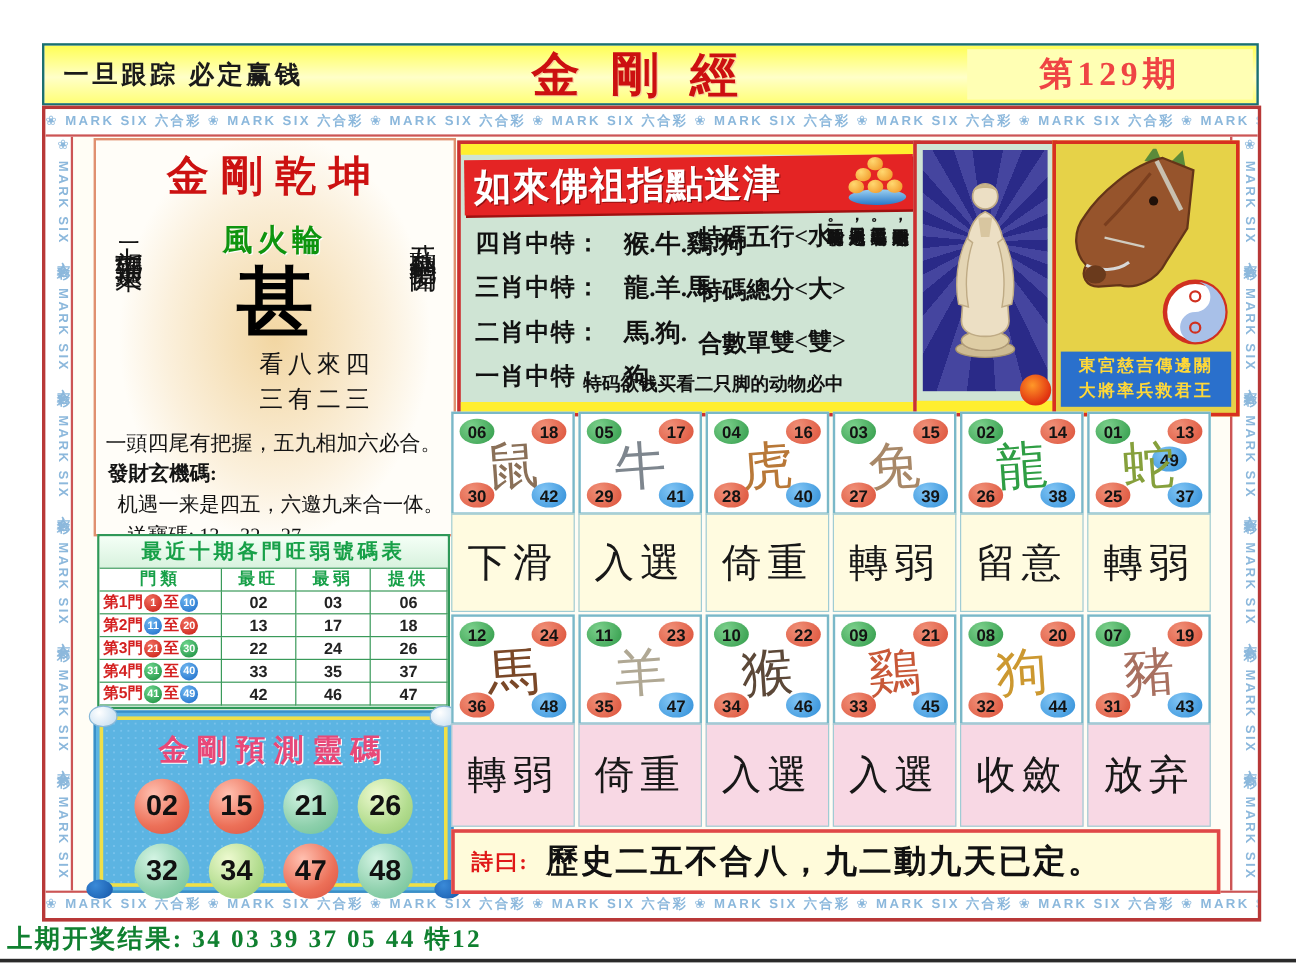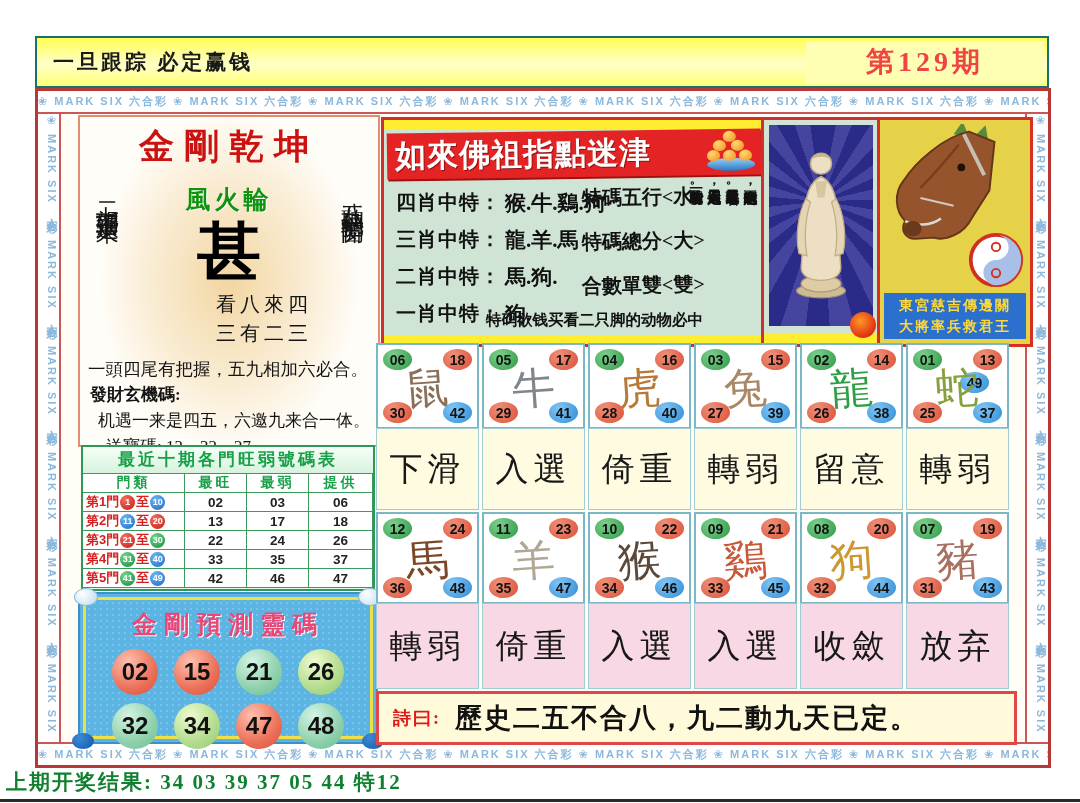--- a/index.html
+++ b/index.html
@@ -75,21 +75,21 @@
   .oracle{position:absolute;left:320px;top:3px;width:380px;height:224px;border:3px solid #cc3030;background:#cfe4d4;}
   .stripe{position:absolute;left:0;right:0;height:9px;background:#ffee30;}
   .st-t{top:0;} .st-b{bottom:0;}
   .banner{position:absolute;left:3px;right:3px;top:11px;height:46px;background:#e42424;transform:rotate(-0.8deg);
     display:flex;align-items:center;box-shadow:1px 2px 0 #a01010;}
   .banner-text{color:#fff;font-weight:bold;font-size:31px;letter-spacing:1px;padding-left:8px;text-shadow:1px 1px 0 #901010;}
   .ingots{position:absolute;right:4px;top:0px;width:52px;height:44px;}
   .plate{position:absolute;bottom:2px;left:2px;width:48px;height:13px;border-radius:50%;background:linear-gradient(180deg,#9cd0f0,#2878c8);}
   .ingot{position:absolute;width:13px;height:11px;border-radius:50% 50% 45% 45%;background:radial-gradient(circle at 35% 30%,#ffd870,#f09020);}
   .orc-rows{position:absolute;left:12px;top:64px;}
-  .orc-row{height:37px;display:flex;align-items:center;gap:4px;}
+  .orc-row{height:37px;display:flex;align-items:center;gap:19px;}
   .orc-label{font-size:20px;font-weight:bold;color:#111;letter-spacing:1px;}
   .orc-val{font-size:21px;font-weight:bold;color:#111;}
   .orc-right{position:absolute;left:198px;top:64px;width:100px;}
   .orc-right div{font-size:20px;font-weight:bold;color:#111;margin-bottom:17px;white-space:nowrap;transform:rotate(-1deg);}
   .orc-note{position:absolute;left:102px;bottom:13px;font-size:15.5px;font-weight:bold;color:#111;white-space:nowrap;}
   .poem-cols{position:absolute;right:6px;top:60px;height:152px;display:flex;flex-direction:row-reverse;gap:3px;}
   .poem-col{writing-mode:vertical-rl;font-size:13.5px;color:#111;line-height:1.12;font-weight:bold;}
 
   
   .statue{position:absolute;left:700px;top:3px;width:114px;height:224px;border:3px solid #cc3030;background:#cfe4d4;}
@@ -140,20 +140,21 @@
   .footer-line{position:absolute;left:6px;top:768px;font-size:21px;font-weight:bold;color:#108030;letter-spacing:2px;}
   .bottom-rule{position:absolute;left:0;right:0;top:799px;height:3px;background:#2a2a2a;}
 </style>
 </head>
 <body>
 
 <div class="page">
 
   <div class="header">
     <div class="slogan">一旦跟踪 必定赢钱</div>
+    <div class="main-title">金剛經</div>
     <div class="issue-box">第129期</div>
   </div>
 
   <div class="frame">
     <div class="pstrip pt">❀ MARK SIX 六合彩 ❀ MARK SIX 六合彩 ❀ MARK SIX 六合彩 ❀ MARK SIX 六合彩 ❀ MARK SIX 六合彩 ❀ MARK SIX 六合彩 ❀ MARK SIX 六合彩 ❀ MARK SIX 六合彩 ❀ MARK SIX 六合彩 ❀ MARK SIX 六合彩 ❀ MARK SIX 六合彩 ❀ MARK SIX 六合彩 </div>
     <div class="pstrip pb">❀ MARK SIX 六合彩 ❀ MARK SIX 六合彩 ❀ MARK SIX 六合彩 ❀ MARK SIX 六合彩 ❀ MARK SIX 六合彩 ❀ MARK SIX 六合彩 ❀ MARK SIX 六合彩 ❀ MARK SIX 六合彩 ❀ MARK SIX 六合彩 ❀ MARK SIX 六合彩 ❀ MARK SIX 六合彩 ❀ MARK SIX 六合彩 </div>
     <div class="pstrip pl">❀ MARK SIX 六合彩 ❀ MARK SIX 六合彩 ❀ MARK SIX 六合彩 ❀ MARK SIX 六合彩 ❀ MARK SIX 六合彩 ❀ MARK SIX 六合彩 ❀ MARK SIX 六合彩 </div>
     <div class="pstrip pr">❀ MARK SIX 六合彩 ❀ MARK SIX 六合彩 ❀ MARK SIX 六合彩 ❀ MARK SIX 六合彩 ❀ MARK SIX 六合彩 ❀ MARK SIX 六合彩 ❀ MARK SIX 六合彩 </div>
 
     <div class="content">

